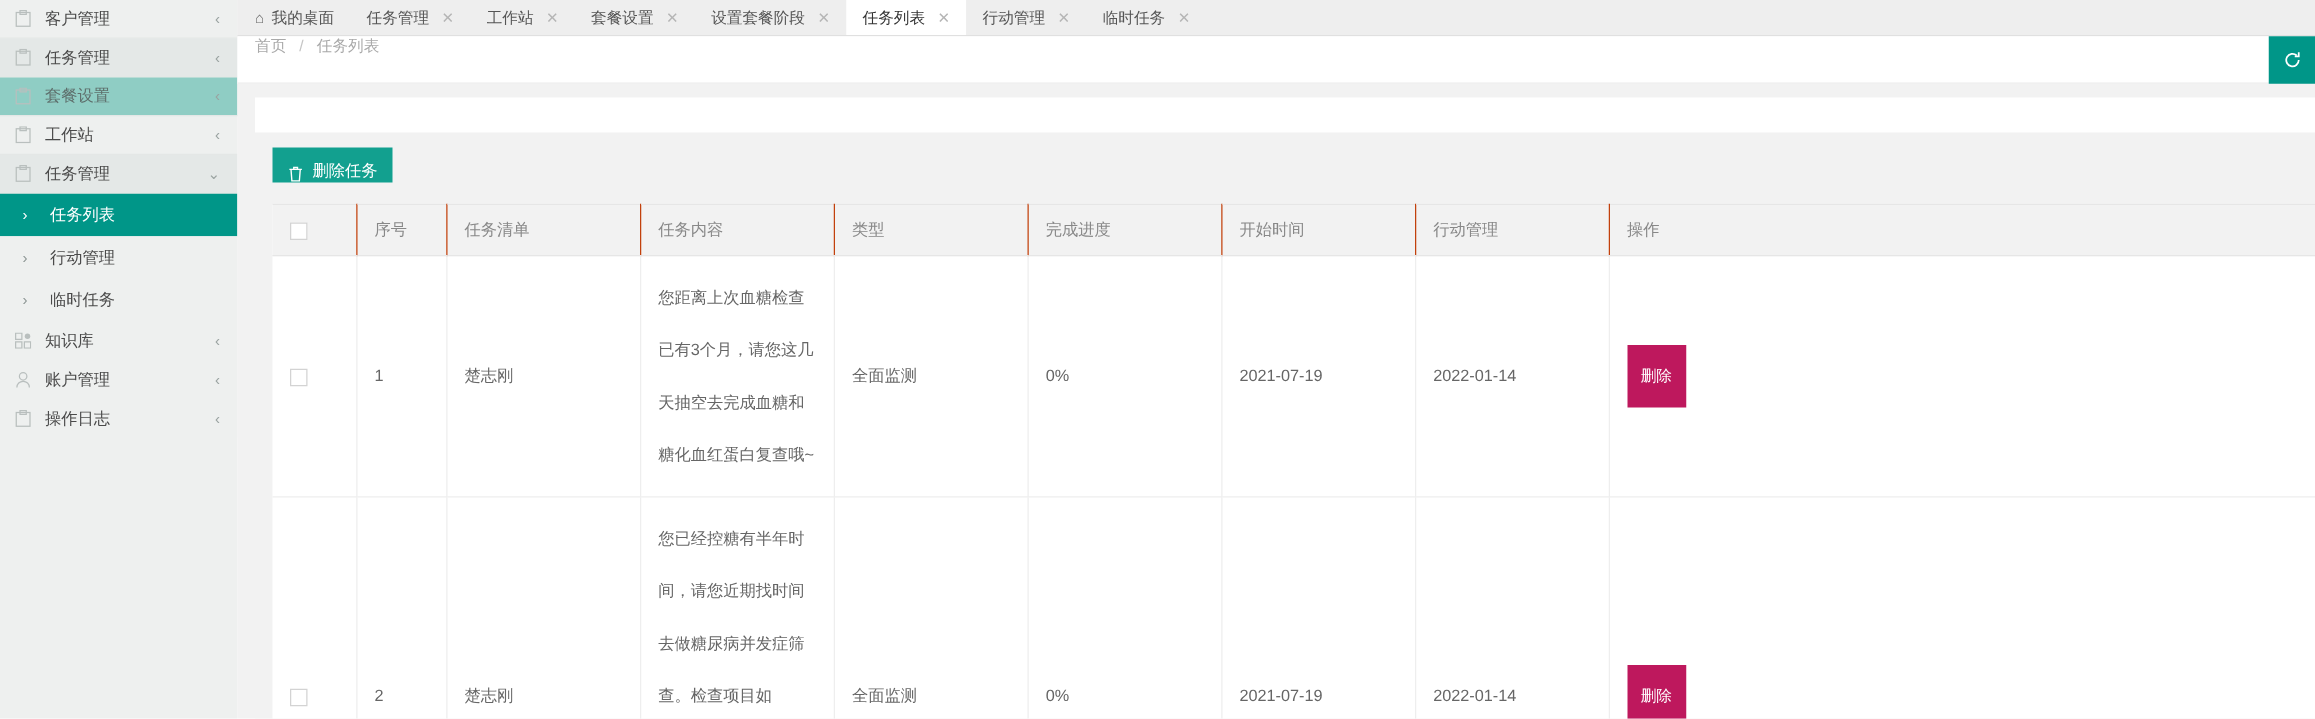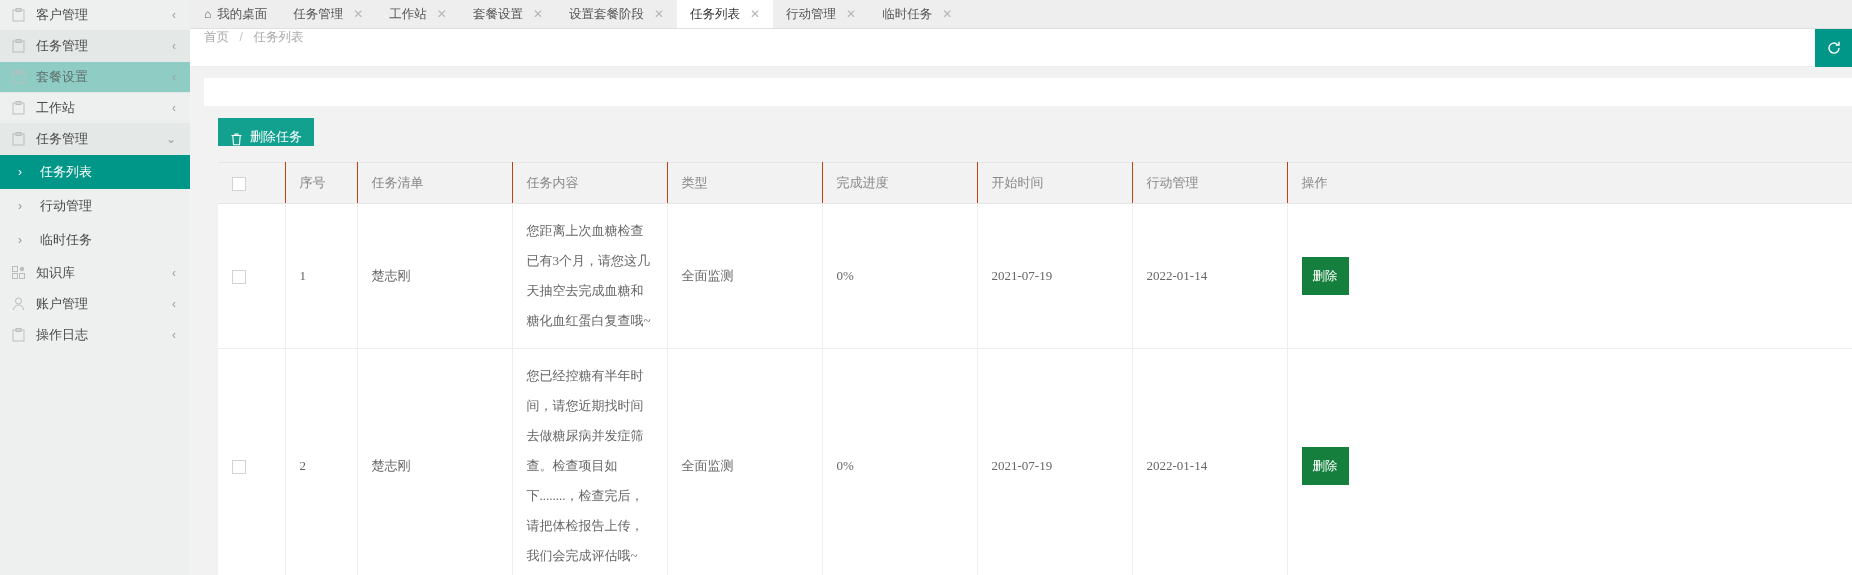--- a/index.html
+++ b/index.html
@@ -123,29 +123,29 @@
   table.grid { border-collapse: collapse; width: 1638px; margin-top: 12px; background: #fff; table-layout: fixed; }
   table.grid th {
     background: #f2f2f2; font-weight: normal; font-size: 13px; color: #888;
     text-align: left; padding: 11px 14px; border: 1px solid #e6e6e6;
     border-left: none; border-right: 1px solid #c2410c;
   }
   table.grid th:last-child { border-right: none; }
   table.grid td {
     font-size: 13px; color: #666; padding: 12px 14px;
     border: 1px solid #eeeeee; border-left: none; border-right: 1px solid #eeeeee;
-    vertical-align: middle; line-height: 30px; font-family: Liberation Serif, serif;
+    vertical-align: middle; line-height: 42px;
   }
   table.grid td:last-child { border-right: none; }
   .cbx {
     width: 14px; height: 14px; border: 1px solid #d3d3d3; background: #fff;
     display: inline-block; cursor: pointer; vertical-align: middle;
   }
   .rowdel {
-    display: inline-block; background: #15803d; color: #fff;
+    display: inline-block; background: #be185d; color: #fff;
     font-size: 12.5px; padding: 4px 11px; cursor: pointer;
   }
   .taskcell { line-height: 30px; }
 </style>
 </head>
 <body>
 
 <div class="app">
 
   <aside class="sidebar">

